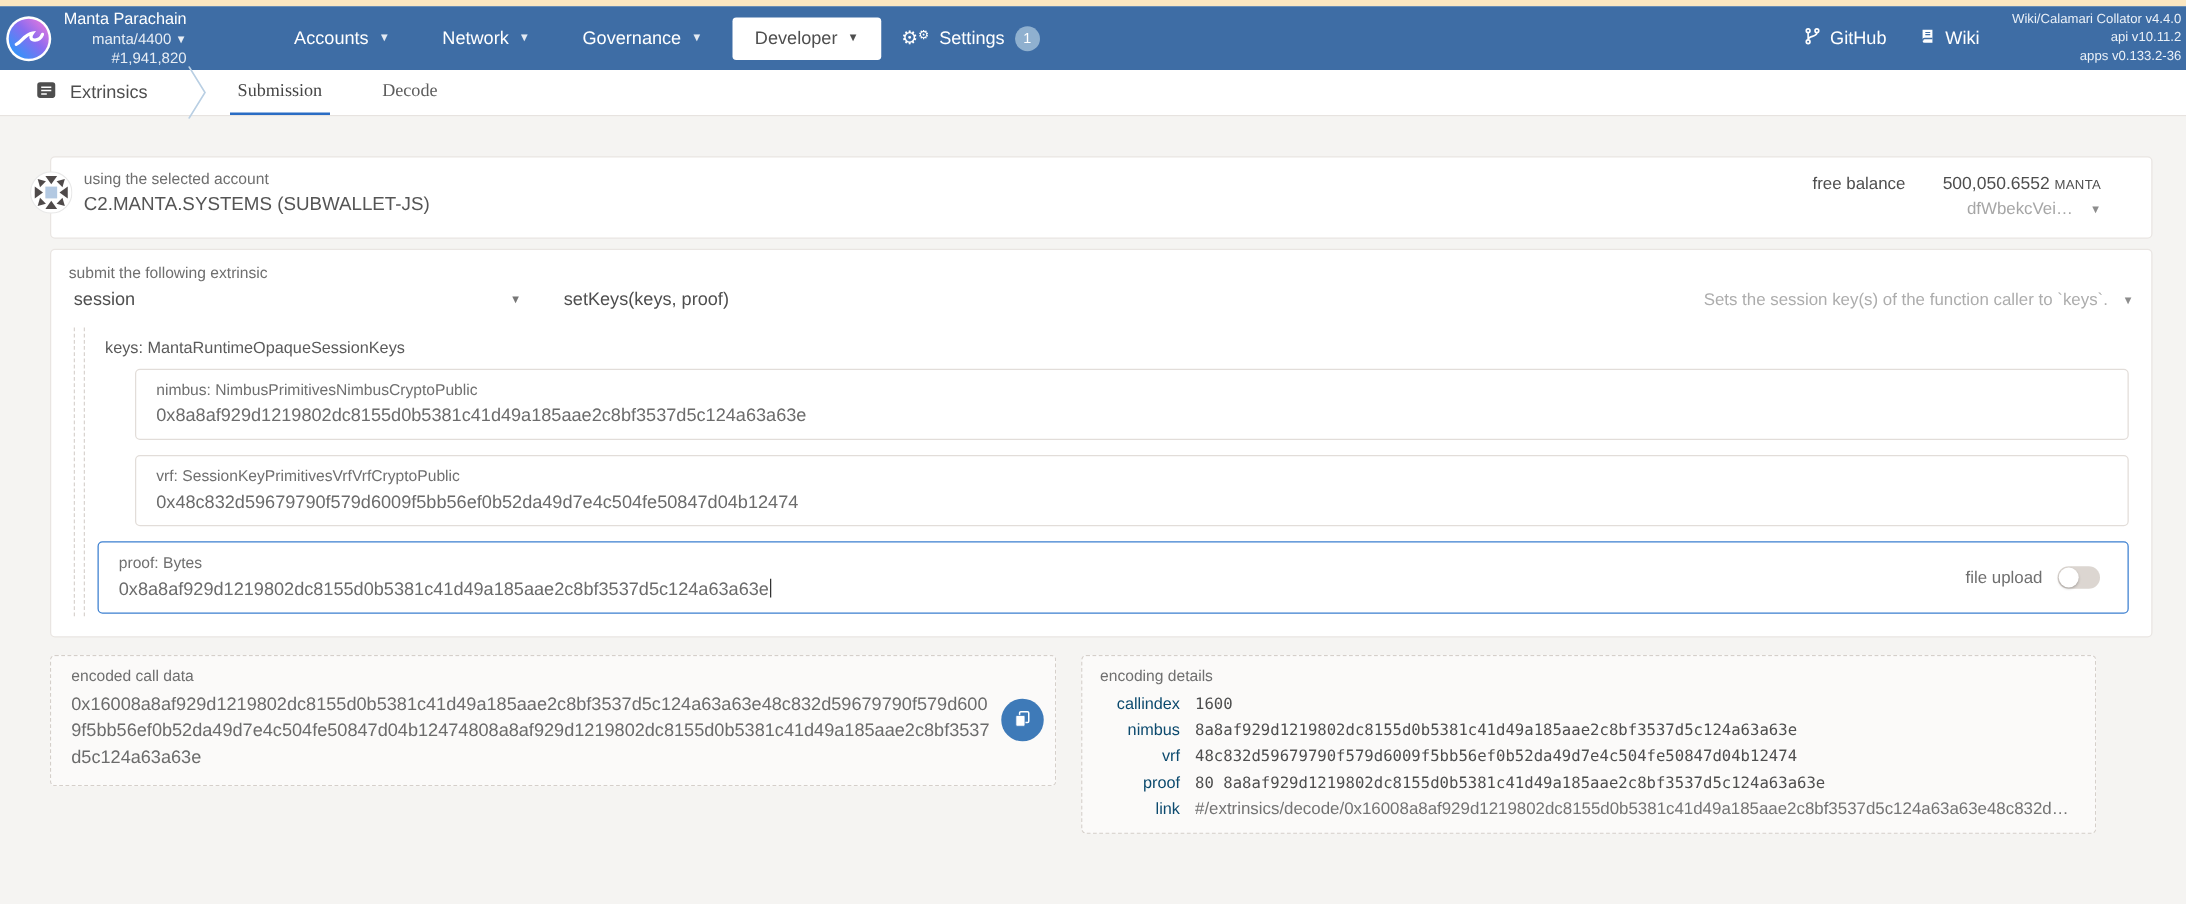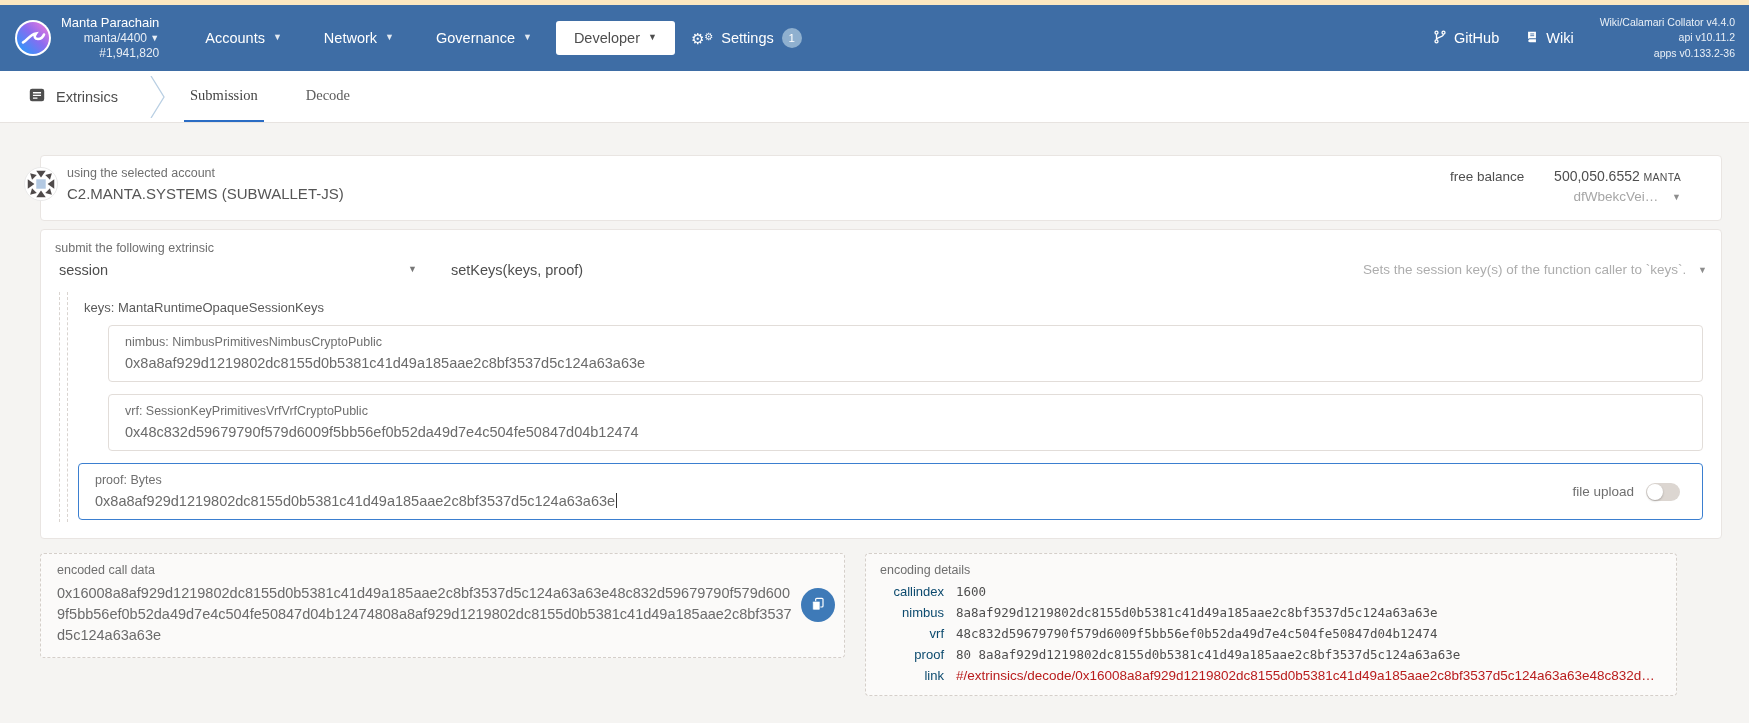--- a/index.html
+++ b/index.html
@@ -1,41 +1,41 @@
 <!DOCTYPE html>
 <html><head>
 <meta charset="utf-8">
 <style>
   * { box-sizing: border-box; margin: 0; padding: 0; }
   html,body { width:1749px; height:723px; overflow:hidden; }
   body { font-family:"Liberation Sans", sans-serif; background:#f5f4f2; color:#4e4e4e; }
 
   
   .topstrip { height:5px; background:#fbe7c1; }
-  header { height:66px; background:#3e6da5; display:flex; align-items:center; color:#fff; padding:0 14px; }
+  header { height:51px; background:#3e6da5; display:flex; align-items:center; color:#fff; padding:0 4px;gap:40px; }
   .brand { display:flex; align-items:center; gap:9px; cursor:pointer; }
   .logo { width:38px; height:38px; flex:0 0 auto; }
   .chain-meta { text-align:right; line-height:1.25; }
   .chain-name { font-size:13px; }
   .chain-spec, .block-number { font-size:12px; color:#e8eef5; }
   .caret { font-size:9px; display:inline-block; transform:translateY(-1px); }
   nav { display:flex; align-items:center; margin-left:28px; gap:6px; }
   .nav-item { display:flex; align-items:center; gap:8px; padding:9px 18px; font-size:14.5px; cursor:pointer; border-radius:3px; white-space:nowrap; }
   .nav-item .caret { color:rgba(255,255,255,.85); }
   .nav-item.active { background:#fff; color:#4e4e4e; }
   .nav-item.active .caret { color:#4e4e4e; }
   .settings-item { display:flex; align-items:center; gap:8px; padding:9px 10px; font-size:14.5px; cursor:pointer; }
   .cogs { font-size:15px; line-height:1; }
   .badge { background:#8fb0cf; color:#fff; width:20px; height:20px; border-radius:50%; font-size:11.5px; display:flex; align-items:center; justify-content:center; }
   .header-right { margin-left:auto; display:flex; align-items:center; gap:26px; }
   .ext-link { display:flex; align-items:center; gap:7px; font-size:14.5px; cursor:pointer; }
   .versions { text-align:right; font-size:10.5px; line-height:1.45; color:#eaf0f7; }
 
   
-  .tabbar { height:52px; background:#fff; display:flex; align-items:stretch; border-bottom:1px solid #e7e3e0; padding:0 20px; }
+  .tabbar { height:37px; background:#fff; display:flex; align-items:stretch; border-bottom:1px solid #e7e3e0; padding:0 20px; }
   .section-head { display:flex; align-items:center; gap:10px; font-size:14.5px; color:#4e4e4e; padding:0 8px; }
   .tab-divider { display:flex; align-items:center; margin:0 18px 0 24px; }
   .tab { display:flex; align-items:center; font-size:14.5px; color:#5d5d5d; padding:0 6px; margin-right:36px; cursor:pointer; border-bottom:2px solid transparent;font-family:Liberation Serif, serif; }
   .tab.active { color:#454545; border-bottom-color:#2a6cc4; }
 
   
   main { padding:32px 27px 0 40px; }
   .card { background:#fff; border:1px solid #e9e5e2; border-radius:4px; }
 
   
@@ -74,21 +74,21 @@
   
   .output-row { display:flex; gap:20px; margin-top:14px; }
   .out-left { width:805px; display:flex; flex-direction:column; gap:12px; }
   .dashedbox { border:1px dashed #d5cfca; border-radius:4px; background:rgba(255,255,255,.55); padding:9px 52px 11px 16px; position:relative; }
   .dashedbox .hex { font-size:14.5px; color:#6b6b6b; margin-top:6px; word-break:break-all; line-height:1.45; }
   .copy-btn { position:absolute; right:9px; top:50%; transform:translateY(-50%); width:34px; height:34px; border-radius:50%; background:#3e7ab8; border:none; display:flex; align-items:center; justify-content:center; cursor:pointer; }
   .enc-details { flex:1; margin-right:45px; padding:9px 14px 12px; align-self:flex-start; }
   .enc-grid { display:grid; grid-template-columns:64px 1fr; column-gap:12px; row-gap:6px; margin-top:7px; align-items:baseline; }
   .enc-key { font-size:13px; color:#0c4a6e; text-align:right; white-space:nowrap; }
   .enc-val { font-family:"DejaVu Sans Mono", monospace; font-size:12.5px; color:#4e4e4e; white-space:nowrap; overflow:hidden; }
-  .enc-val.link { font-family:"Liberation Sans", sans-serif; font-size:13.5px; color:#b91c1c; cursor:pointer; }
+  .enc-val.link { font-family:"Liberation Sans", sans-serif; font-size:13.5px; color:#737373; cursor:pointer; }
 </style>
 </head>
 <body>
 
 <div class="topstrip"></div>
 
 <header>
   <div class="brand">
     <div class="logo">
       <svg viewBox="0 0 38 38" width="38" height="38">

